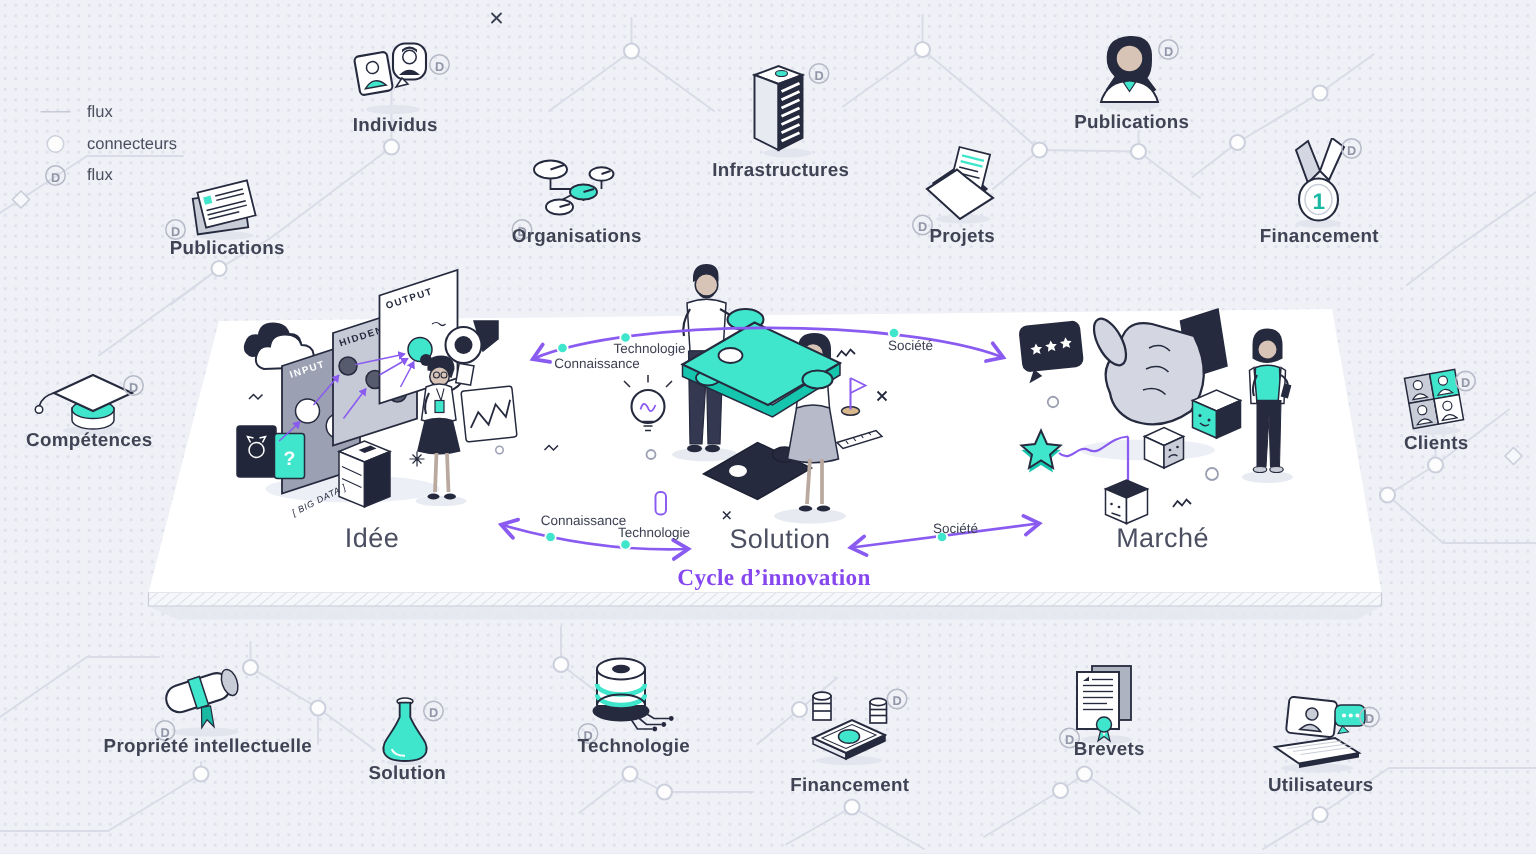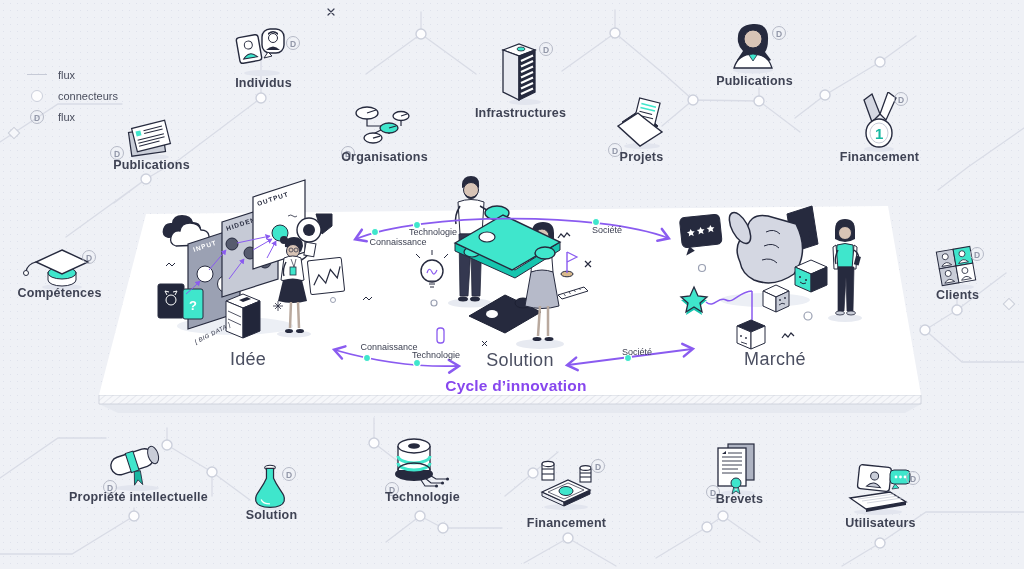--- a/index.html
+++ b/index.html
@@ -23,21 +23,21 @@
   }
   .node{position:absolute;}
   .node svg{display:block;margin:0 auto;}
   .node .dbadge{position:absolute;}
   .node-label{
     position:absolute;left:3px;right:0;bottom:0;text-align:center;
     font-size:12.5px;color:#3f4354;font-weight:700;letter-spacing:.2px;white-space:nowrap;
   }
   .flow-label{position:absolute;transform:translate(-50%,-50%);font-size:9px;color:#3d4152;white-space:nowrap;}
   .stage-label{position:absolute;transform:translate(-50%,-50%);font-size:18px;color:#4b4f61;letter-spacing:.3px;white-space:nowrap;}
-  .cycle-title{position:absolute;transform:translate(-50%,-50%);font-size:15.5px;font-weight:bold;color:#8747ee;letter-spacing:.2px;white-space:nowrap;}
+  .cycle-title{position:absolute;transform:translate(-50%,-50%);font-size:15.5px;font-weight:bold;color:#8747ee;letter-spacing:.2px;white-space:nowrap;font-family:Liberation Serif, serif;}
 </style>
 </head>
 <body>
 
 <div class="canvas">
 
   <svg class="scene" width="1024" height="569" viewBox="0 0 1024 569">
     <defs>
       <pattern id="hatch" width="5" height="8" patternUnits="userSpaceOnUse" patternTransform="rotate(50)">
         <line x1="0" y1="0" x2="0" y2="8" stroke="#c3c7d4" stroke-width="1"></line>

